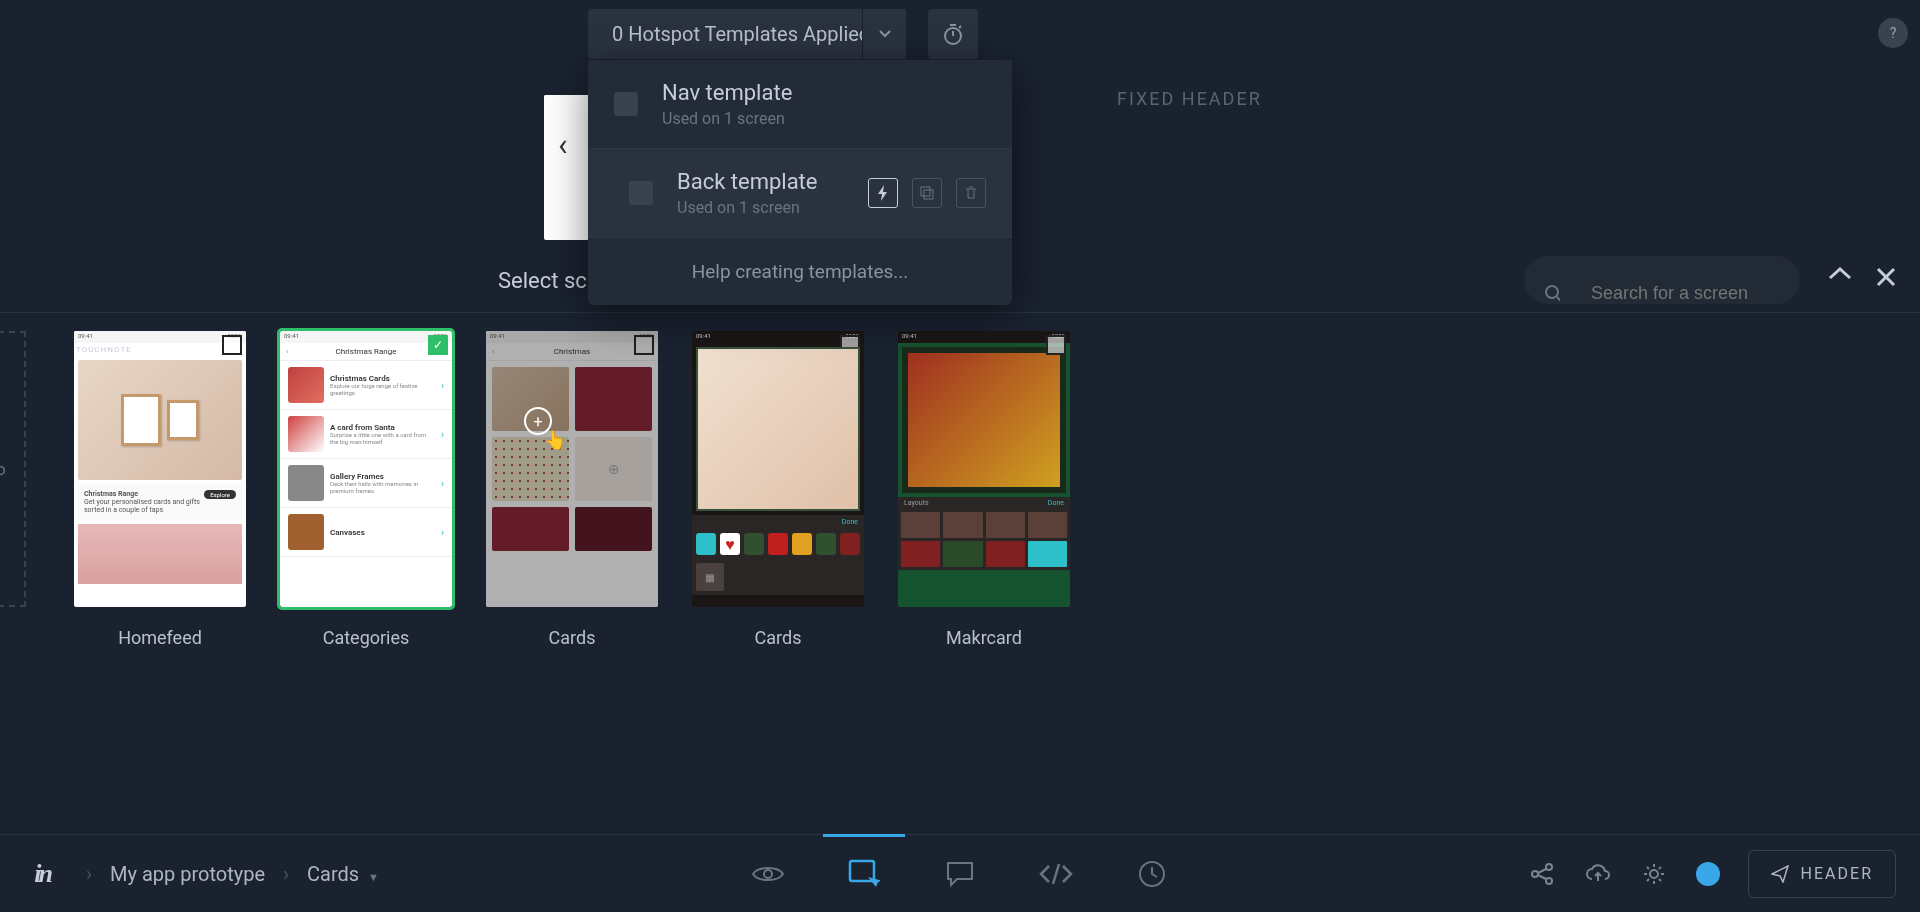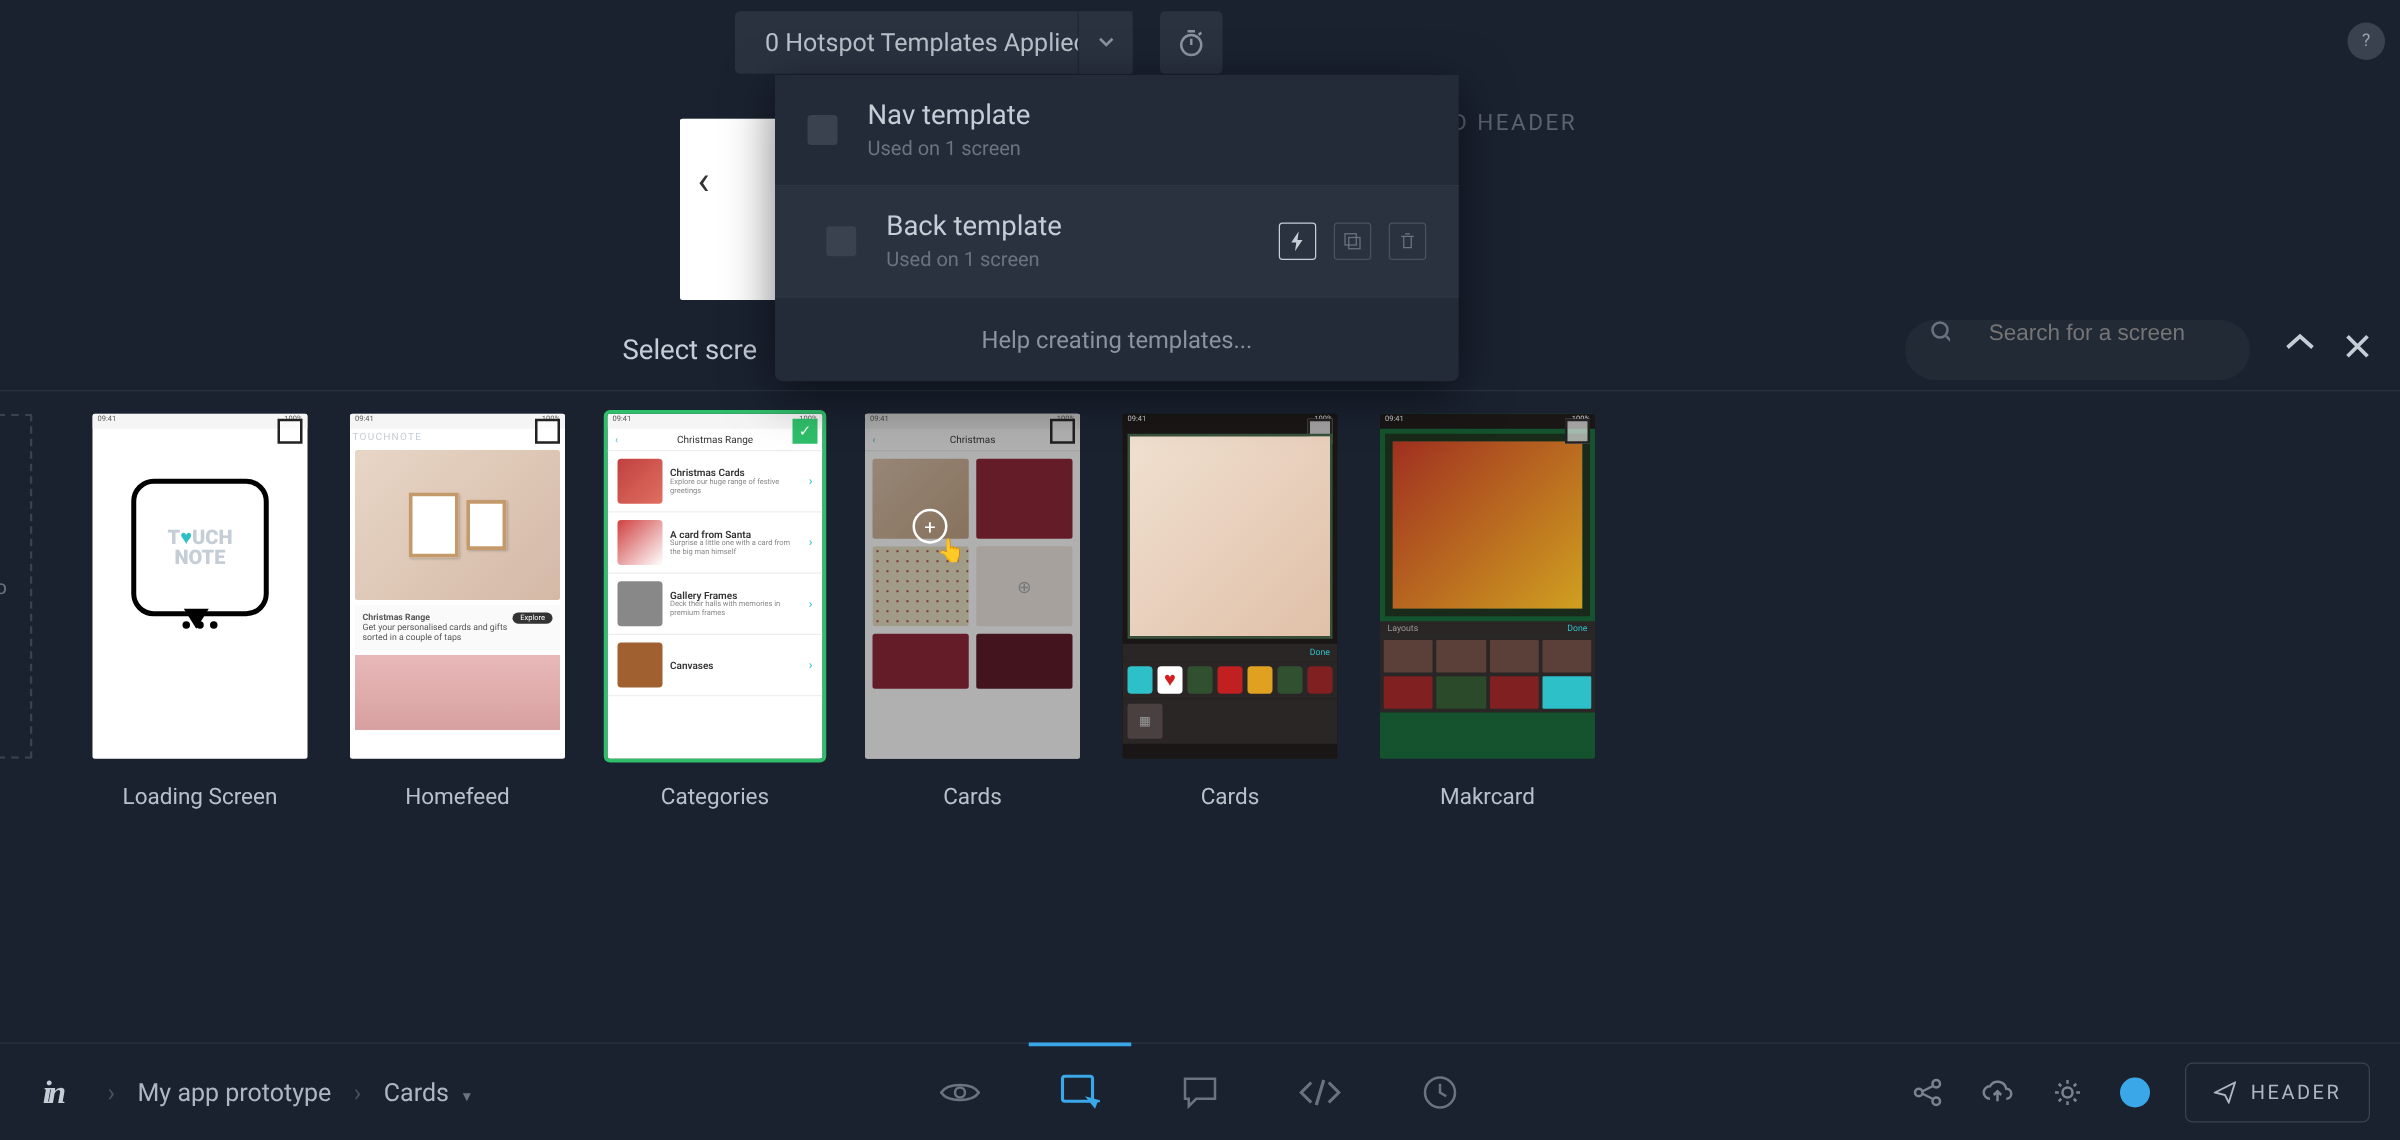--- a/index.html
+++ b/index.html
@@ -71,23 +71,23 @@
     align-items: center;
     justify-content: center;
     font-size: 14px;
     color: #9aa3ad;
     cursor: pointer;
   }
 
   
   .template-panel {
     position: absolute;
-    left: 620px;
+    left: 588px;
     top: 60px;
-    width: 547px;
+    width: 424px;
     background: #232b38;
     border-radius: 0 0 6px 6px;
     box-shadow: 0 10px 40px rgba(0,0,0,0.5);
     z-index: 50;
   }
   .template-item {
     padding: 20px 26px;
     border-bottom: 1px solid #2e3744;
     display: flex;
     align-items: center;
@@ -167,21 +167,21 @@
     z-index: 5;
   }
   .search-screen {
     position: absolute;
     right: 120px;
     width: 276px;
     height: 48px;
     background: #222a36;
     border-radius: 24px;
     display: flex;
-    align-items: flex-start;
+    align-items: flex-end;
     padding: 0 20px;
     gap: 31px;
   }
   .search-screen input {
     background: transparent;
     border: none;
     outline: none;
     color: #c5cdd6;
     font-size: 18px;
     width: 100%;
@@ -525,39 +525,20 @@
       </svg>
   </div>
 </div>
 
 <div class="screens-strip">
   <div class="placeholder-partial">
     <span>o</span>
   </div>
   <div class="screens-track">
 
-    <div class="screen-card">
-      <div class="screen-thumb">
-        <div class="corner-sq"></div>
-        <div class="thumb-status">
-            <span>09:41</span>
-            <span>100%</span>
-          </div>
-        <div class="touchnote-logo">
-          <div><span>T</span><span class="heart">♥</span><span>UCH</span></div>
-          <div>NOTE</div>
-        </div>
-        <div class="dots">
-            <span></span>
-            <span></span>
-            <span></span>
-          </div>
-      </div>
-      <div class="screen-label">Loading Screen</div>
-    </div>
 
     <div class="screen-card">
       <div class="screen-thumb">
         <div class="corner-sq"></div>
         <div class="thumb-status">
             <span>09:41</span>
             <span>100%</span>
           </div>
         <div style="text-align:left;font-size:8px;letter-spacing:1px;padding:2px;">TOUCHNOTE</div>
         <div class="homefeed-hero">

